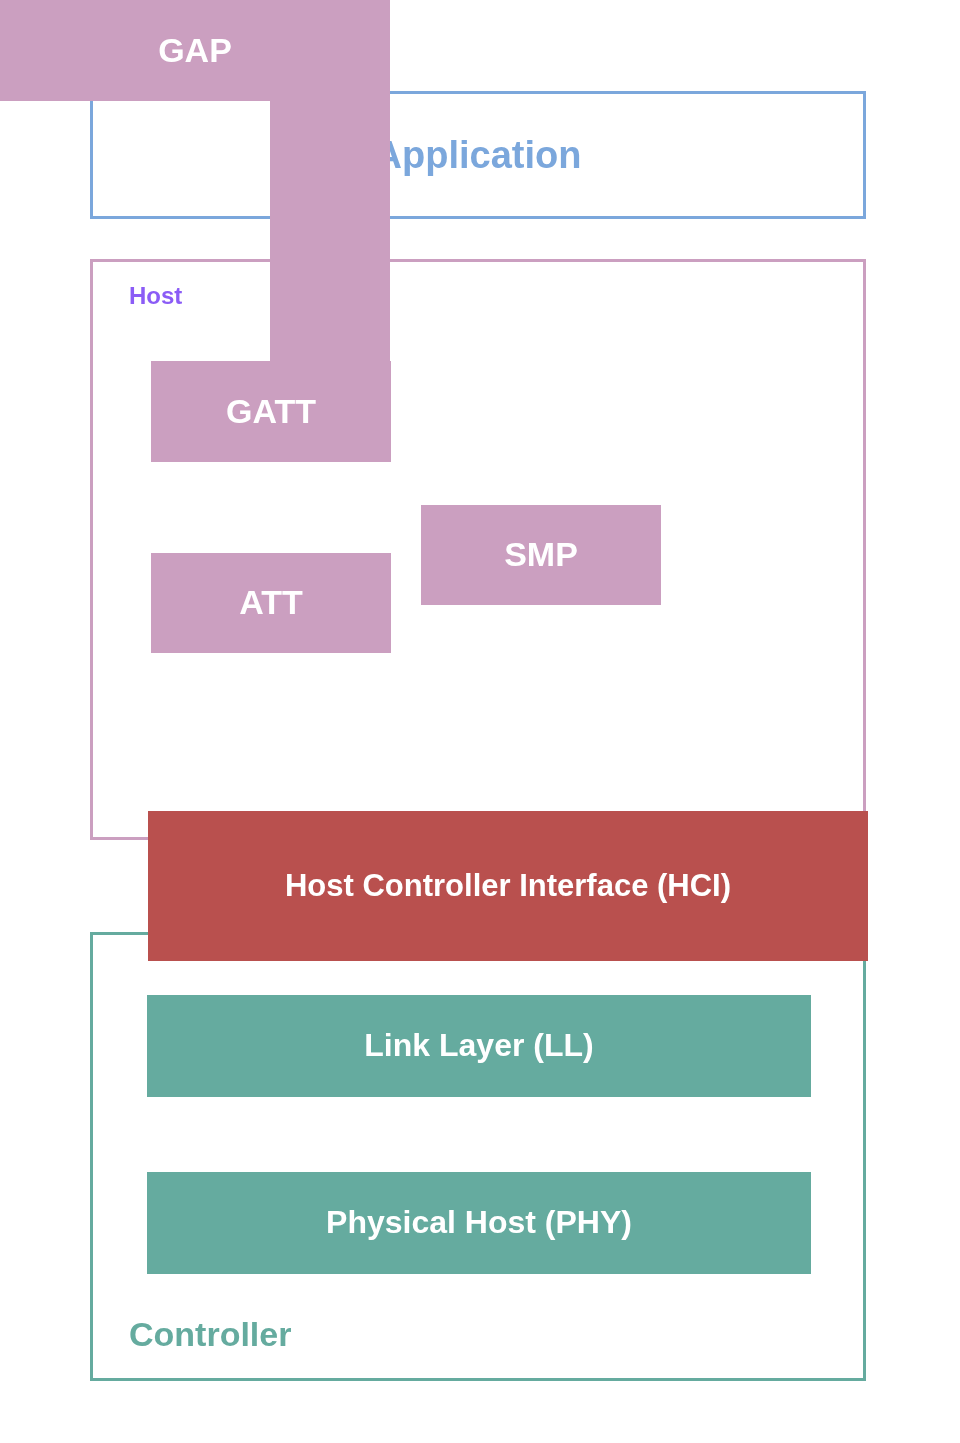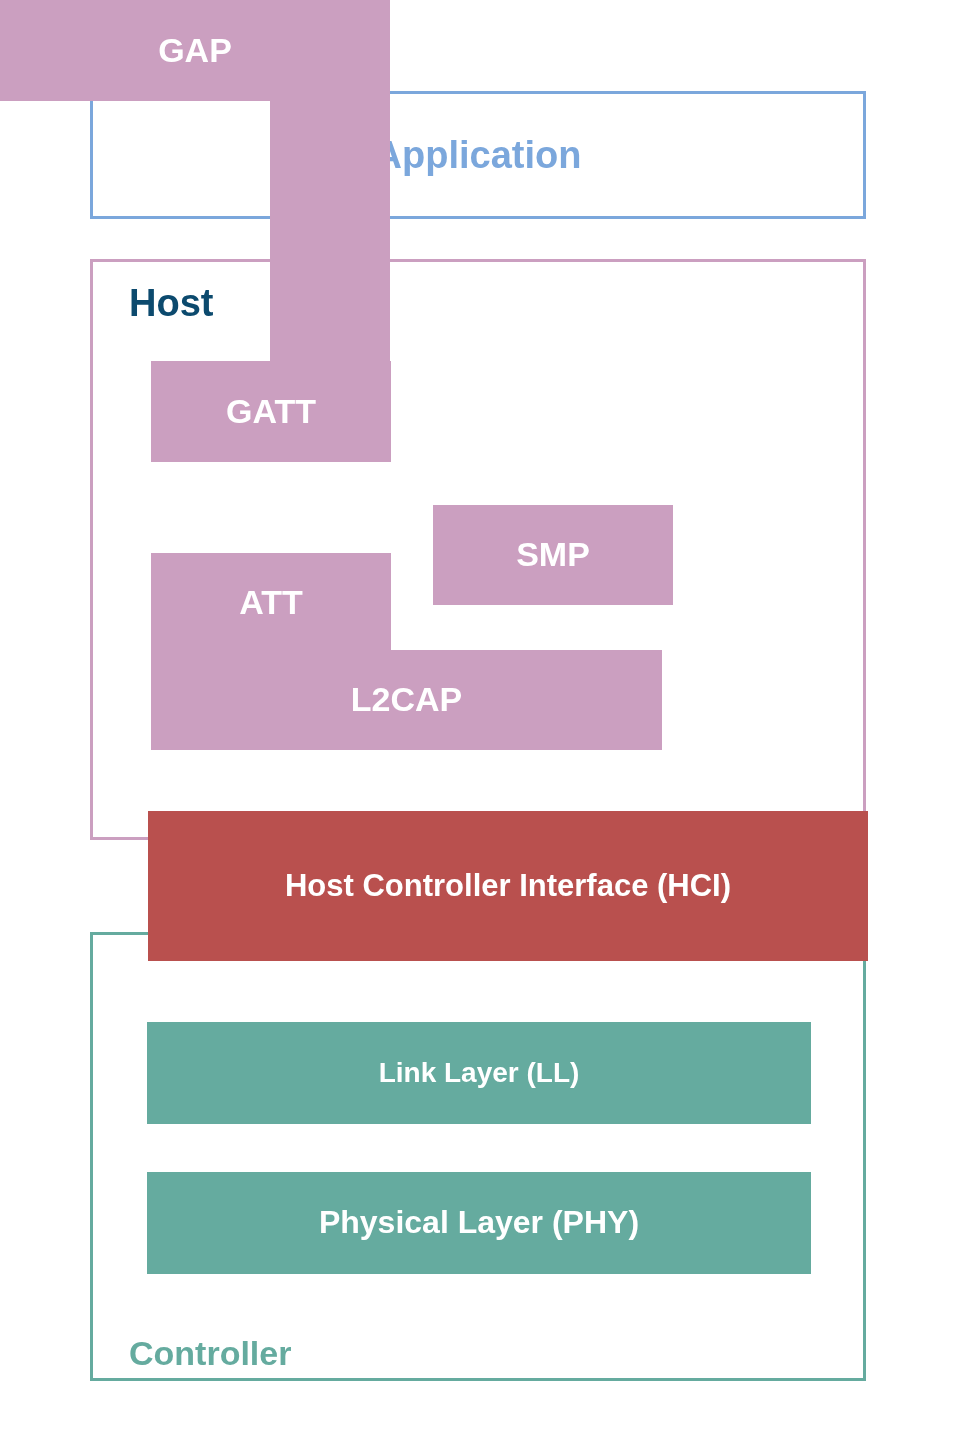--- a/index.html
+++ b/index.html
@@ -51,28 +51,27 @@
     left: 90px; top: 91px;
     width: 776px; height: 128px;
     display: flex;
     align-items: center;
     justify-content: center;
     font-size: 38px;
     color: #7BA7DC;
   }
   #host-title {
     left: 129px; top: 284px;
-    font-size: 38px;
-    color: #0c4a6e;
+    font-size: 24px;
+    color: #8b5cf6;
   }
   #controller-title {
     left: 129px; top: 1317px;
     font-size: 34px;
     color: #65AB9F;
-    margin-top: 19px;
   }
 
   
   .block {
     position: absolute;
     box-sizing: border-box;
     display: flex;
     align-items: center;
     justify-content: center;
     color: #ffffff;
@@ -123,39 +122,38 @@
   #block-att {
     left: 151px; top: 505px;
     width: 240px; height: 100px;
     font-size: 34px;
     margin-top: 48px;
   }
   #block-smp {
     left: 421px; top: 505px;
     width: 240px; height: 100px;
     font-size: 34px;
-    margin-left: 12px;
   }
   #block-l2cap {
     left: 151px; top: 650px;
     width: 511px; height: 100px;
     font-size: 34px;
   }
 
   #block-hci {
     left: 120px; top: 811px;
     width: 720px; height: 150px;
     font-size: 31px;
     z-index: 5;
   }
 
   #block-ll {
-    left: 147px; top: 1022px;
+    left: 147px; top: 995px;
     width: 664px; height: 102px;
-    font-size: 28px;
+    font-size: 32px;
   }
   #block-phy {
     left: 147px; top: 1172px;
     width: 664px; height: 102px;
     font-size: 32px;
   }
 </style>
 </head>
 <body>
 
@@ -172,24 +170,23 @@
   <div id="block-gap">
     <div class="gap-top"></div>
     <div class="gap-col"></div>
     <div class="gap-label">GAP</div>
   </div>
 
   <div id="block-att" class="block host-fill">ATT</div>
 
   <div id="block-smp" class="block host-fill">SMP</div>
 
-  <div id="block-l2cap" class="block host-fill">L2CAP</div>
 
   <div id="controller-box" class="group-box"></div>
   <div id="controller-title" class="group-title">Controller</div>
 
   <div id="block-ll" class="block controller-fill">Link Layer (LL)</div>
 
-  <div id="block-phy" class="block controller-fill">Physical Layer (PHY)</div>
+  <div id="block-phy" class="block controller-fill">Physical Host (PHY)</div>
 
   <div id="block-hci" class="block hci-fill">Host Controller Interface (HCI)</div>
 
 </div>
 
 </body></html>

